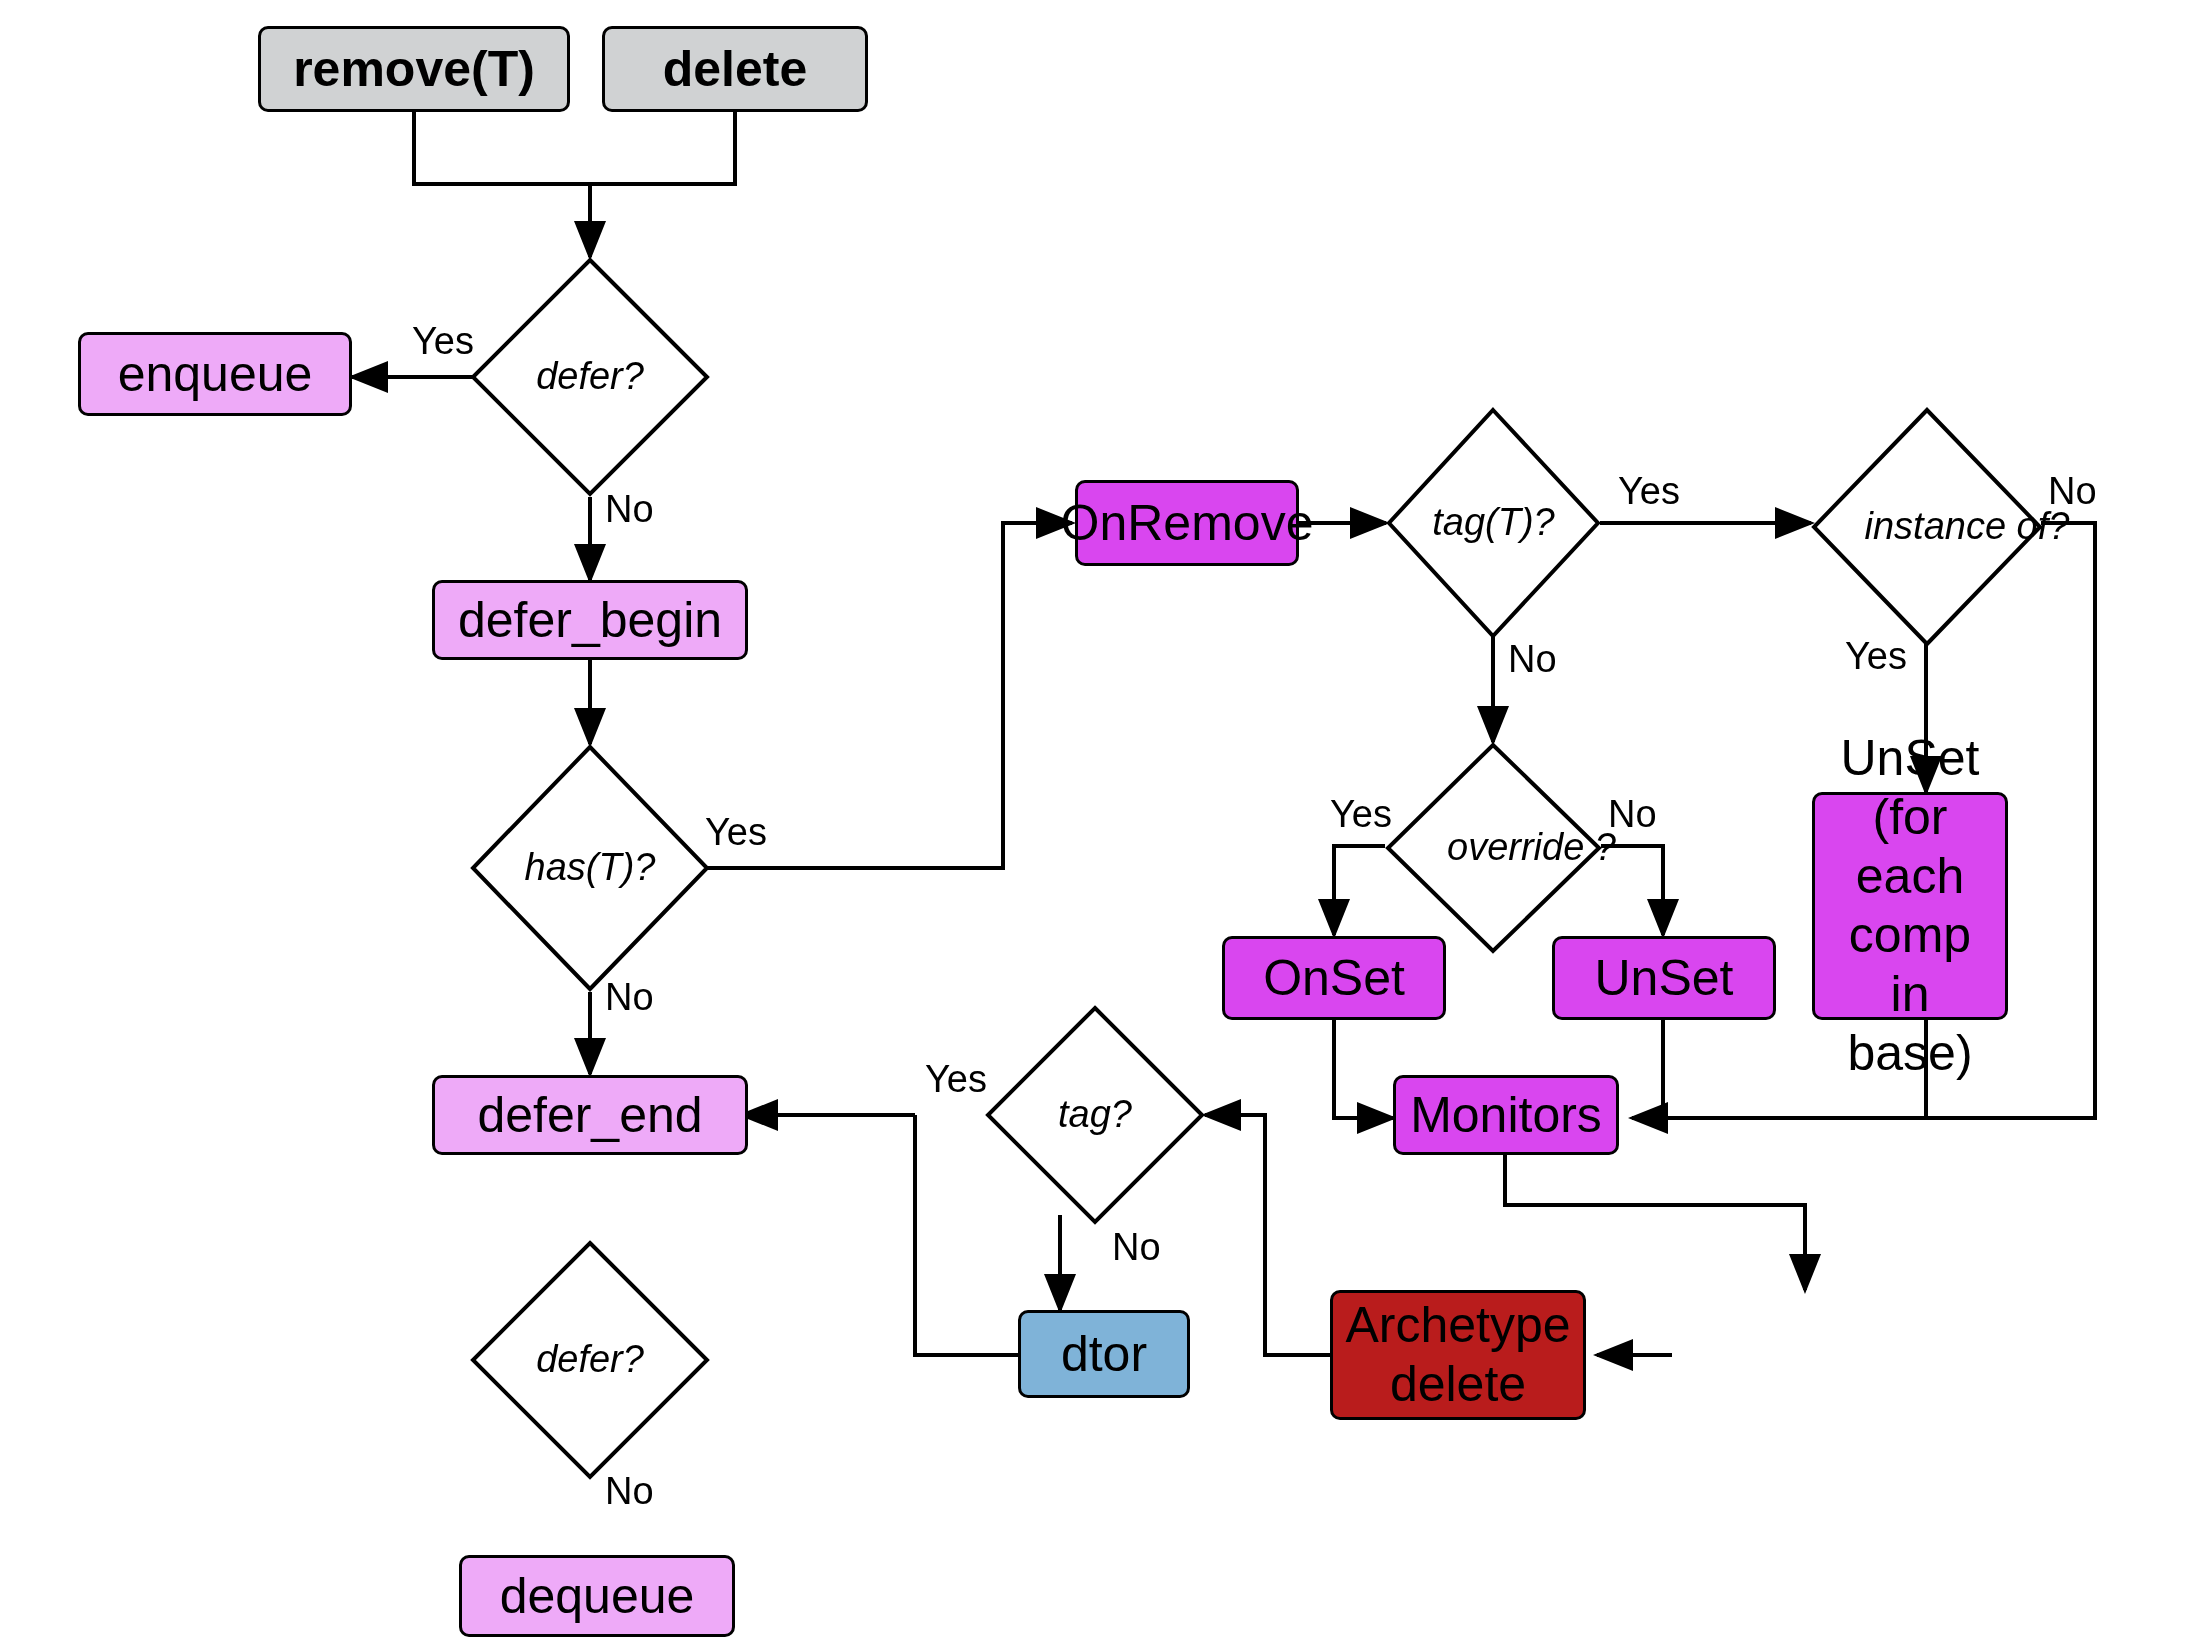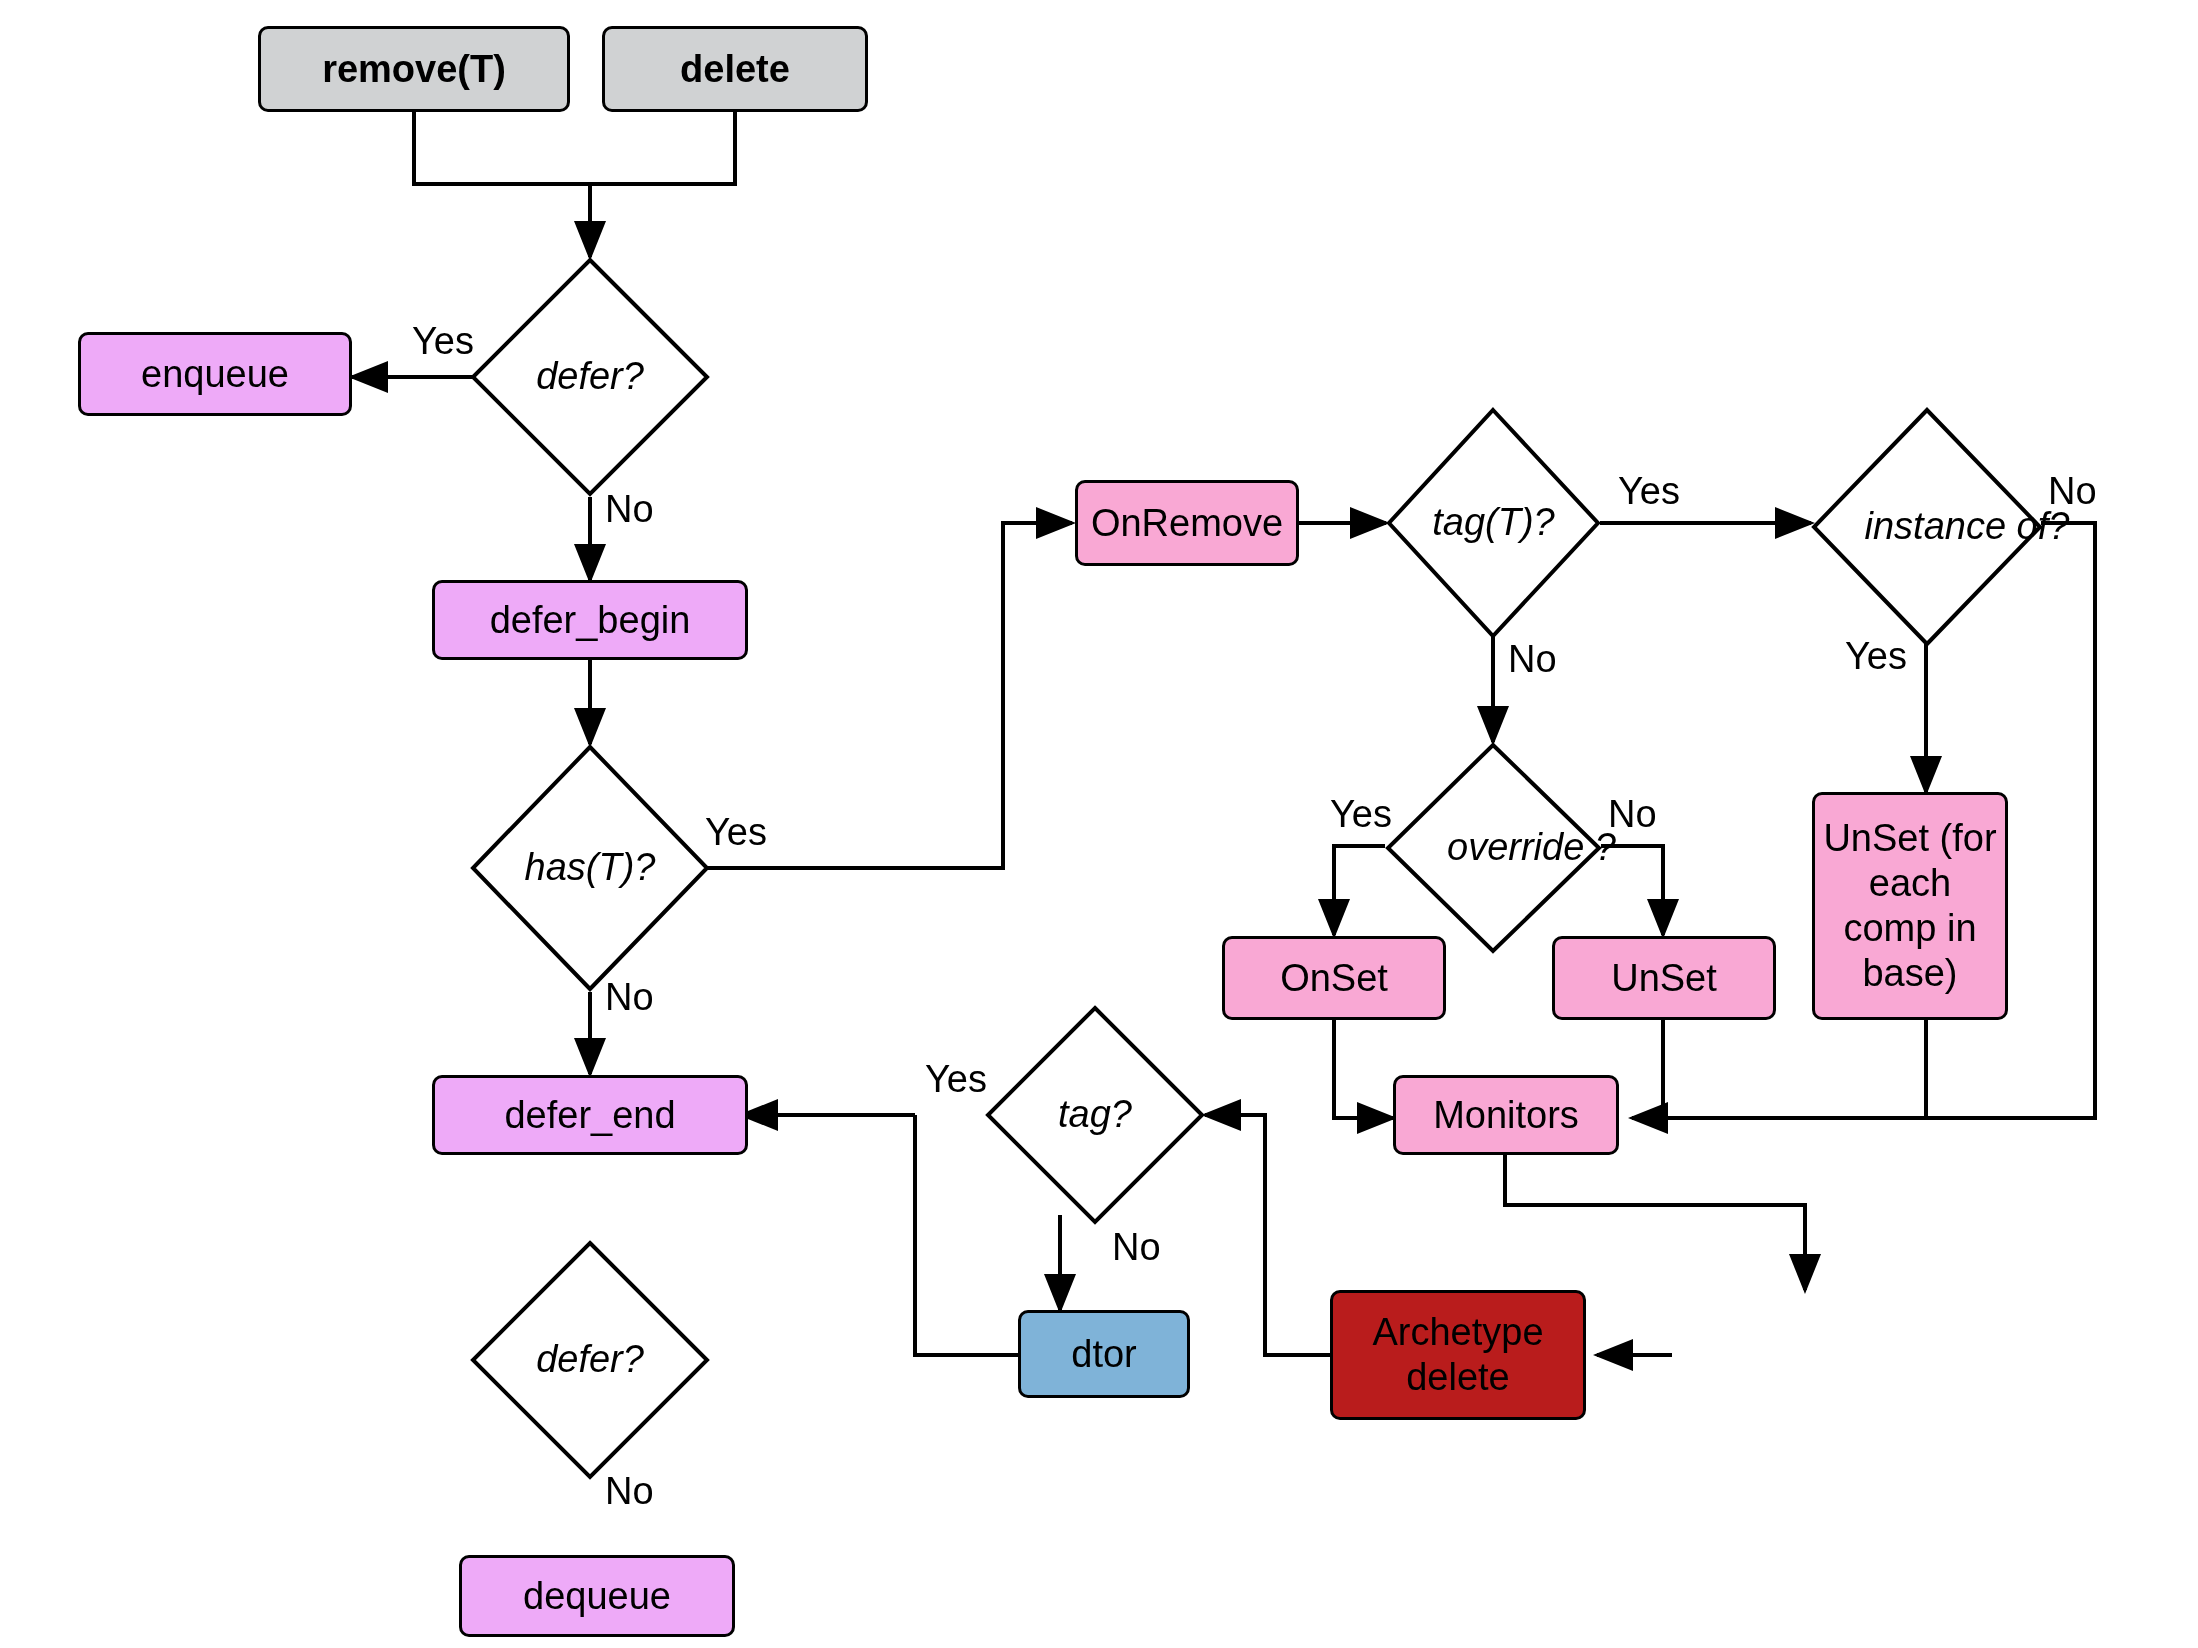--- a/index.html
+++ b/index.html
@@ -25,28 +25,28 @@
   .node {
     position: absolute;
     box-sizing: border-box;
     display: flex;
     align-items: center;
     justify-content: center;
     text-align: center;
     border: 3px solid #000000;
     border-radius: 10px;
     color: #000000;
-    font-size: 38px;
+    font-size: 50px;
     line-height: 1.18;
     padding: 4px 8px;
   }
   .node.bold { font-weight: bold; }
   .gray   { background: #d0d2d3; }
   .pink   { background: #eeaaf8; }
-  .green  { background: #f9a8d4; }
+  .green  { background: #d946ef; }
   .blue   { background: #7fb3d8; }
   .slate  { background: #b91c1c; }
 
   .diamond {
     position: absolute;
     box-sizing: border-box;
   }
   .diamond .dshape {
     position: absolute;
     left: 0; top: 0;

